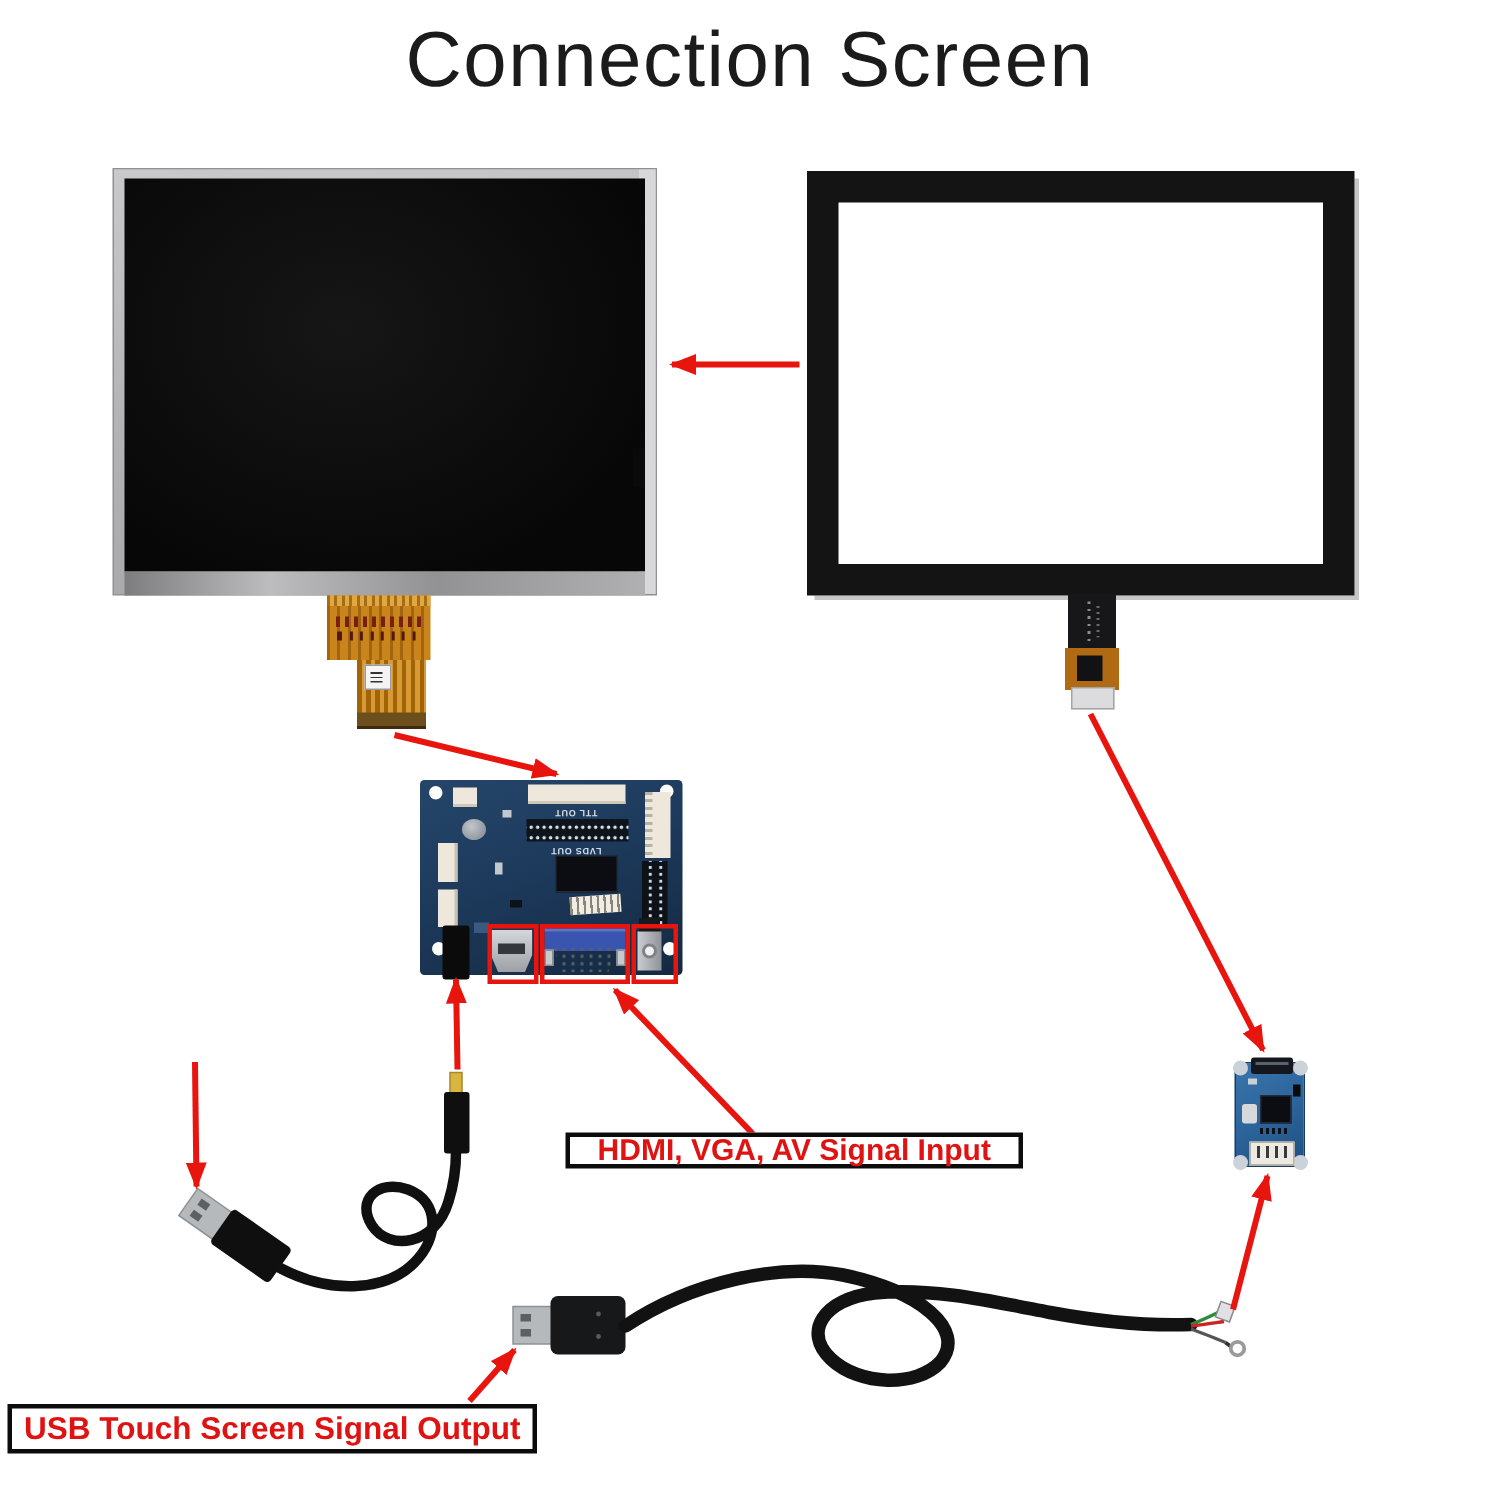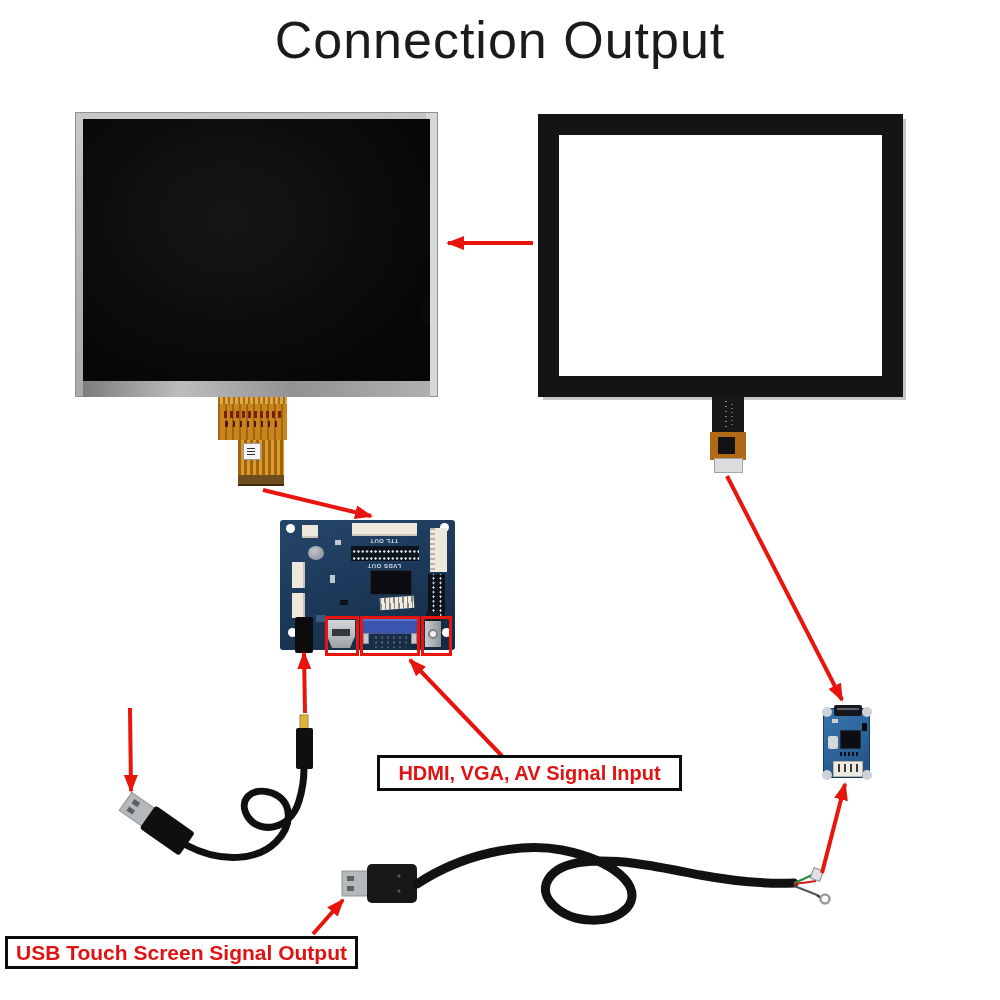--- a/index.html
+++ b/index.html
@@ -90,21 +90,21 @@
   .callout{position:absolute;display:flex;align-items:center;justify-content:center;
     background:#fff;border:3px solid #0c0c0c;color:#e01313;font-weight:700;
     box-sizing:border-box;z-index:6;white-space:nowrap;}
   svg.overlay{position:absolute;left:0;top:0;z-index:5;pointer-events:none;}
 </style>
 </head>
 <body>
 
 <div class="canvas">
 
-  <div class="title">Connection Output</div>
+  <div class="title">Connection Screen</div>
 
   <div class="abs lcd-frame" style="left:75px;top:112px;width:363px;height:285px;">
     <div class="abs lcd-edge" style="right:0;top:0;width:11px;height:100%;"></div>
     <div class="abs lcd-screen" style="left:7px;top:6px;width:347px;height:262px;"></div>
     <div class="abs lcd-bottom" style="left:7px;top:268px;width:347px;height:16px;"></div>
     <div class="abs lcd-notch" style="left:346px;top:186px;width:8px;height:26px;"></div>
   </div>
 
   <div class="abs flex-wide" style="left:218px;top:397px;width:69px;height:43px;">
     <div class="abs flex-gold" style="left:0;top:0;width:100%;height:7px;"></div>
@@ -218,16 +218,16 @@
     <line x1="533" y1="243" x2="448" y2="243" stroke="#e8150f" stroke-width="4" marker-end="url(#ah)"></line>
     <line x1="263" y1="490" x2="371" y2="516" stroke="#e8150f" stroke-width="4" marker-end="url(#ah)"></line>
     <line x1="727" y1="476" x2="842" y2="700" stroke="#e8150f" stroke-width="4" marker-end="url(#ah)"></line>
     <line x1="305" y1="713" x2="304" y2="653" stroke="#e8150f" stroke-width="4" marker-end="url(#ah)"></line>
     <line x1="130" y1="708" x2="131" y2="791" stroke="#e8150f" stroke-width="4" marker-end="url(#ah)"></line>
     <line x1="502" y1="756" x2="410" y2="660" stroke="#e8150f" stroke-width="4" marker-end="url(#ah)"></line>
     <line x1="313" y1="934" x2="343" y2="900" stroke="#e8150f" stroke-width="4" marker-end="url(#ah)"></line>
     <line x1="822" y1="873" x2="845" y2="784" stroke="#e8150f" stroke-width="4" marker-end="url(#ah)"></line>
   </svg>
 
-  <div class="callout" style="left:377px;top:755px;width:305px;height:36px;font-size:20px;">HDMI, VGA, AV Signal Input</div>
+  <div class="callout" style="left:377px;top:755px;width:305px;height:24px;font-size:20px;">HDMI, VGA, AV Signal Input</div>
   <div class="callout" style="left:5px;top:936px;width:353px;height:33px;font-size:21px;">USB Touch Screen Signal Output</div>
 
 </div>
 
 </body></html>

